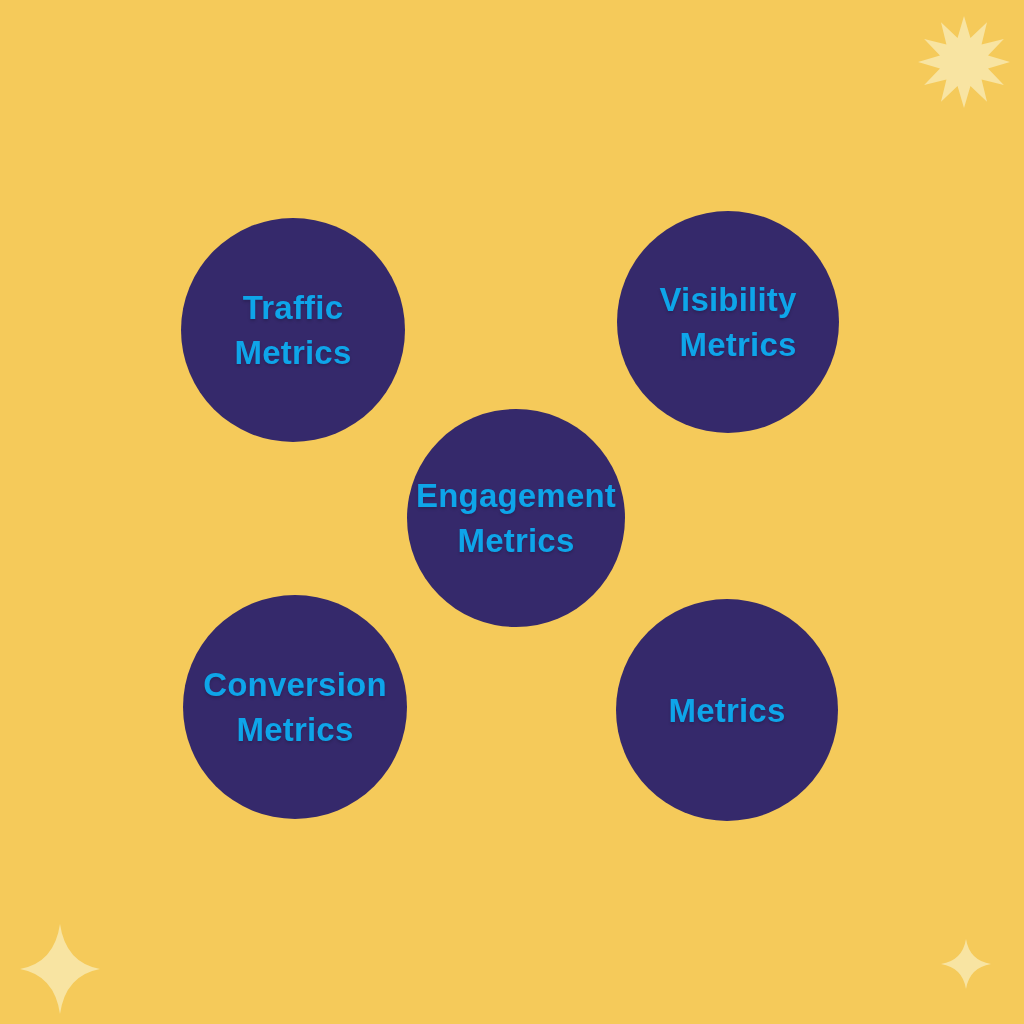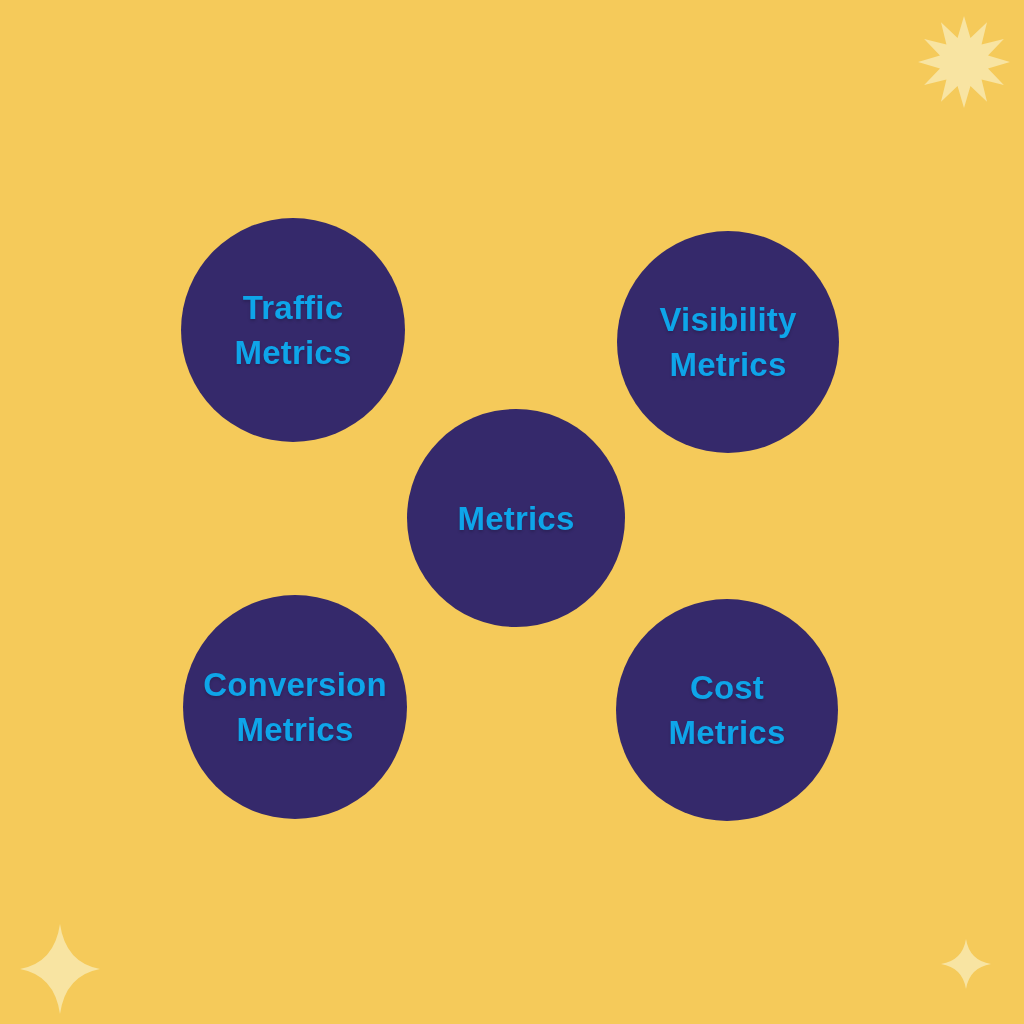--- a/index.html
+++ b/index.html
@@ -54,21 +54,21 @@
     font-weight: 700;
     font-size: 33px;
     line-height: 45px;
     letter-spacing: 0.2px;
     text-shadow: 0 2px 3px rgba(0,0,0,0.18);
   }
   .node-label .line {
     display: block;
   }
   .node-traffic    { left: 181px; top: 218px; width: 224px; height: 224px; }
-  .node-visibility { left: 617px; top: 231px; width: 222px; height: 222px; }
+  .node-visibility { left: 617px; top: 211px; width: 222px; height: 222px; text-align: right; }
   .node-engagement { left: 407px; top: 409px; width: 218px; height: 218px; }
   .node-conversion { left: 183px; top: 595px; width: 224px; height: 224px; }
   .node-cost       { left: 616px; top: 599px; width: 222px; height: 222px; }
 </style>
 </head>
 <body>
 
 <div class="canvas">
 
   <svg class="deco deco-starburst" viewBox="0 0 100 100" aria-hidden="true">
@@ -92,31 +92,31 @@
 
   <div class="node node-visibility">
     <div class="node-label">
       <span class="line">Visibility</span>
       <span class="line">Metrics</span>
     </div>
   </div>
 
   <div class="node node-engagement">
     <div class="node-label">
+      <span class="line">Engagement</span>
       <span class="line">Metrics</span>
     </div>
   </div>
 
   <div class="node node-conversion">
     <div class="node-label">
       <span class="line">Conversion</span>
       <span class="line">Metrics</span>
     </div>
   </div>
 
   <div class="node node-cost">
     <div class="node-label">
-      <span class="line">Cost</span>
       <span class="line">Metrics</span>
     </div>
   </div>
 
 </div>
 
 </body></html>

